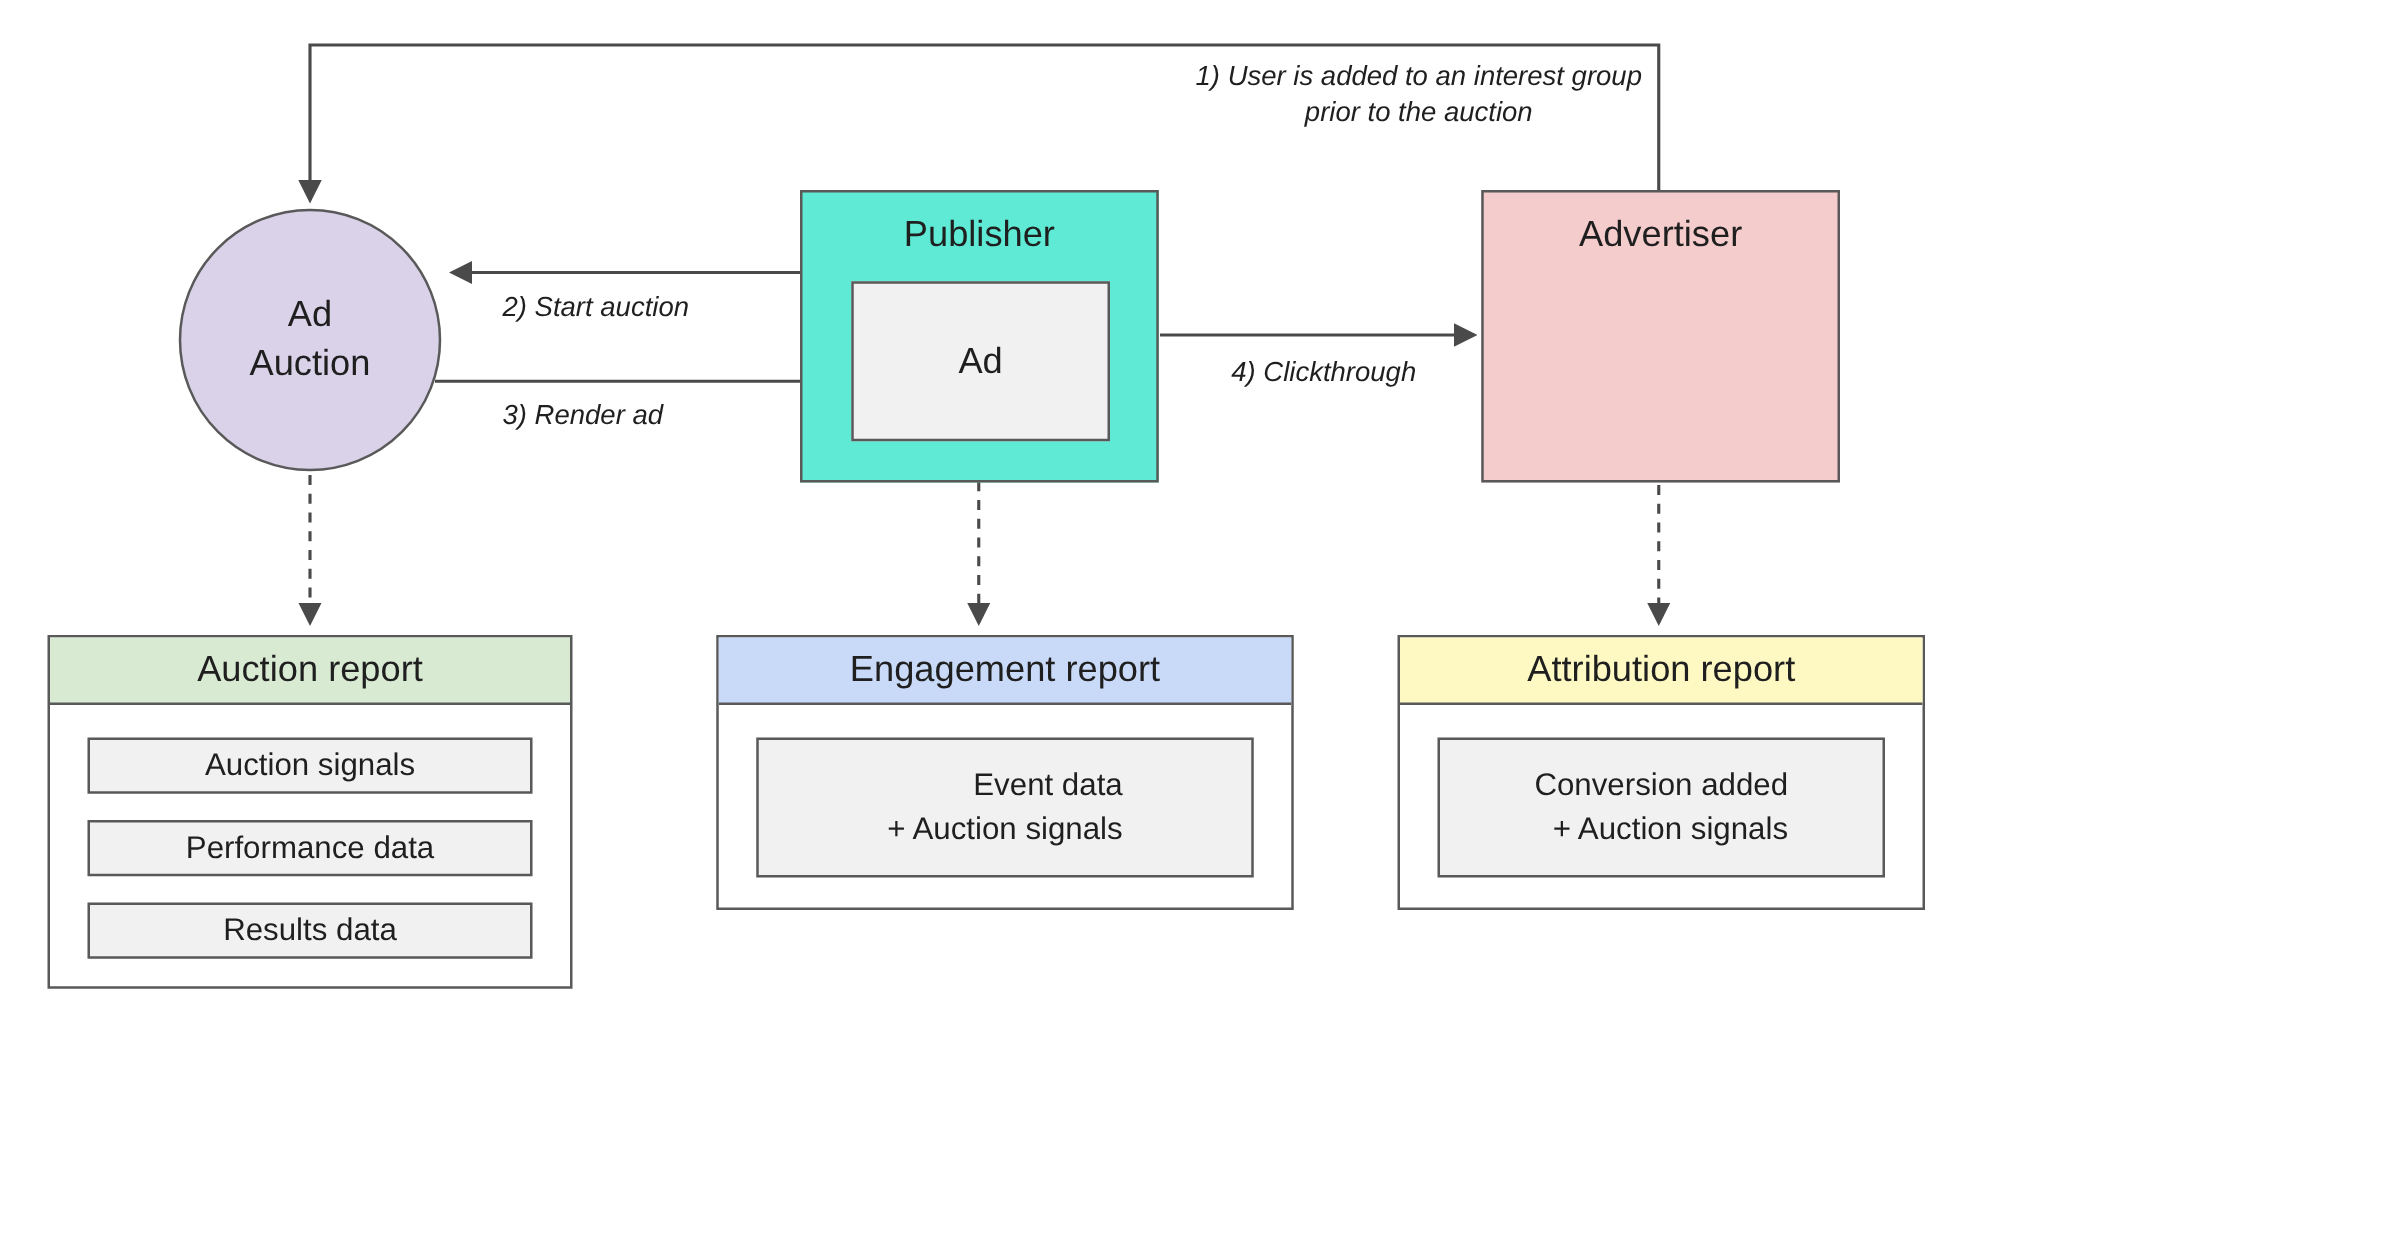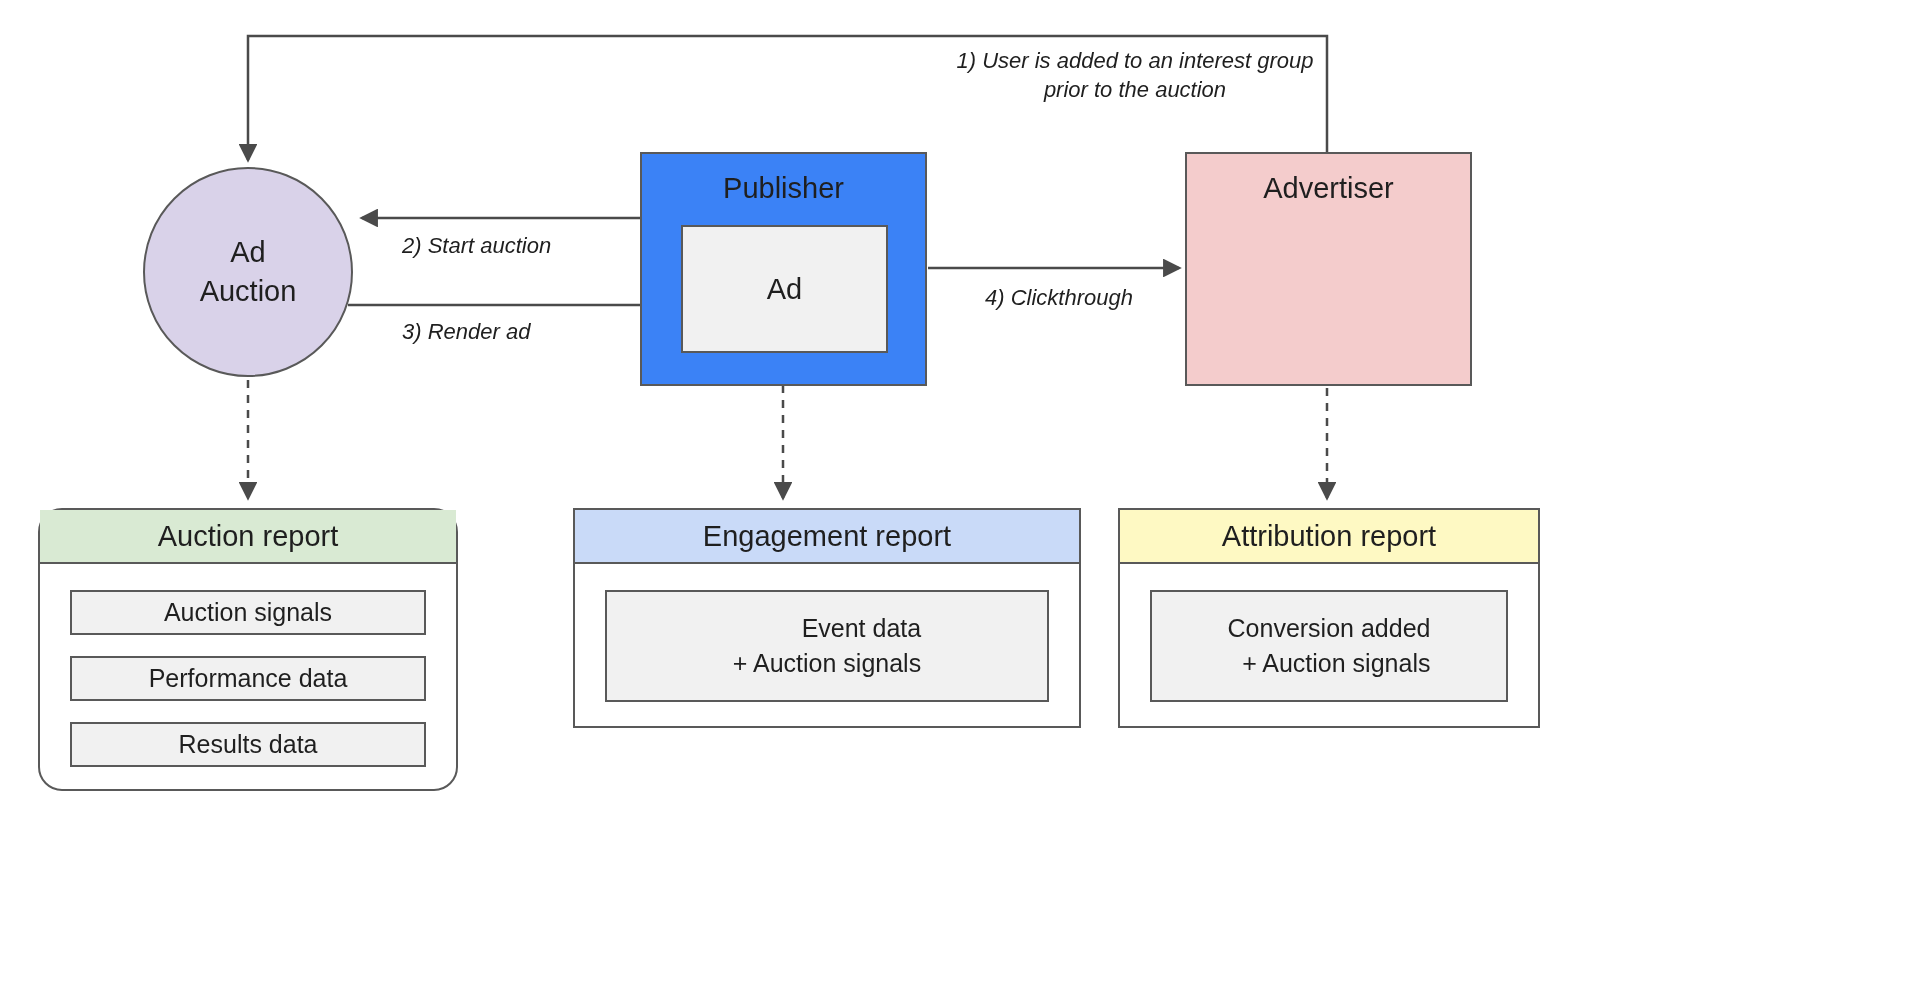--- a/index.html
+++ b/index.html
@@ -37,21 +37,21 @@
     text-align: center;
     font-size: 29px;
     line-height: 1.35;
     white-space: pre-line;
   }
   .entity-box {
     position: absolute;
     width: 287px; height: 234px;
     border: 2px solid #595959;
   }
-  .entity-publisher { left: 640px; top: 152px; background: #3b82f6; }
+  .entity-publisher { left: 640px; top: 152px; background: #5eead4; }
   .entity-advertiser { left: 1185px; top: 152px; background: #f4cccc; }
   .entity-title {
     display: block;
     text-align: center;
     margin-top: 18px;
     font-size: 29px;
   }
   .inner-box {
     position: absolute;
     left: 39px; top: 71px;
@@ -76,22 +76,22 @@
   .ann-step2 { left: 402px; top: 231px; }
   .ann-step3 { left: 402px; top: 317px; }
   .ann-step4 { left: 985px; top: 283px; }
 
   
   .report {
     position: absolute;
     border: 2px solid #595959;
     background: #ffffff;
   }
-  .report-auction     { left: 38px;   top: 508px; width: 420px; height: 283px; border-radius: 24px; }
-  .report-engagement  { left: 573px;  top: 508px; width: 508px; height: 220px; }
+  .report-auction     { left: 38px;   top: 508px; width: 420px; height: 283px; }
+  .report-engagement  { left: 573px;  top: 508px; width: 462px; height: 220px; }
   .report-attribution { left: 1118px; top: 508px; width: 422px; height: 220px; }
   .report-header {
     height: 54px;
     border-bottom: 2px solid #595959;
     display: flex;
     align-items: center;
     justify-content: center;
     font-size: 29px;
   }
   .hdr-auction     { background: #d9ead3; }

